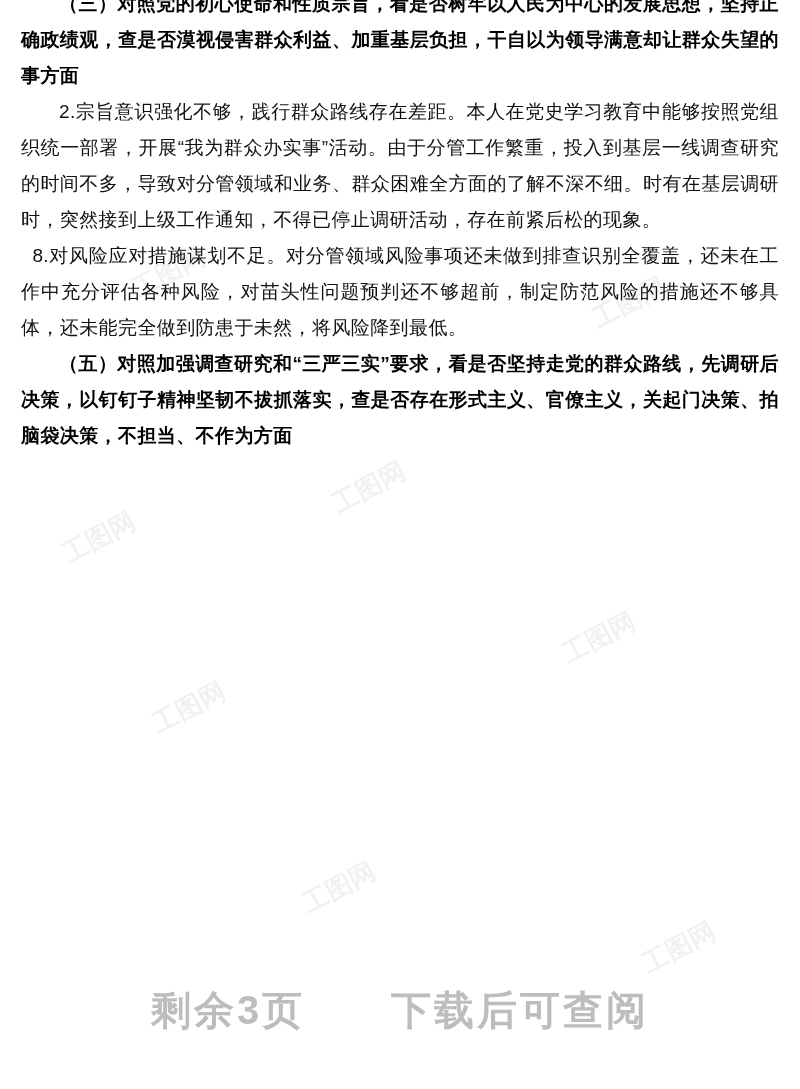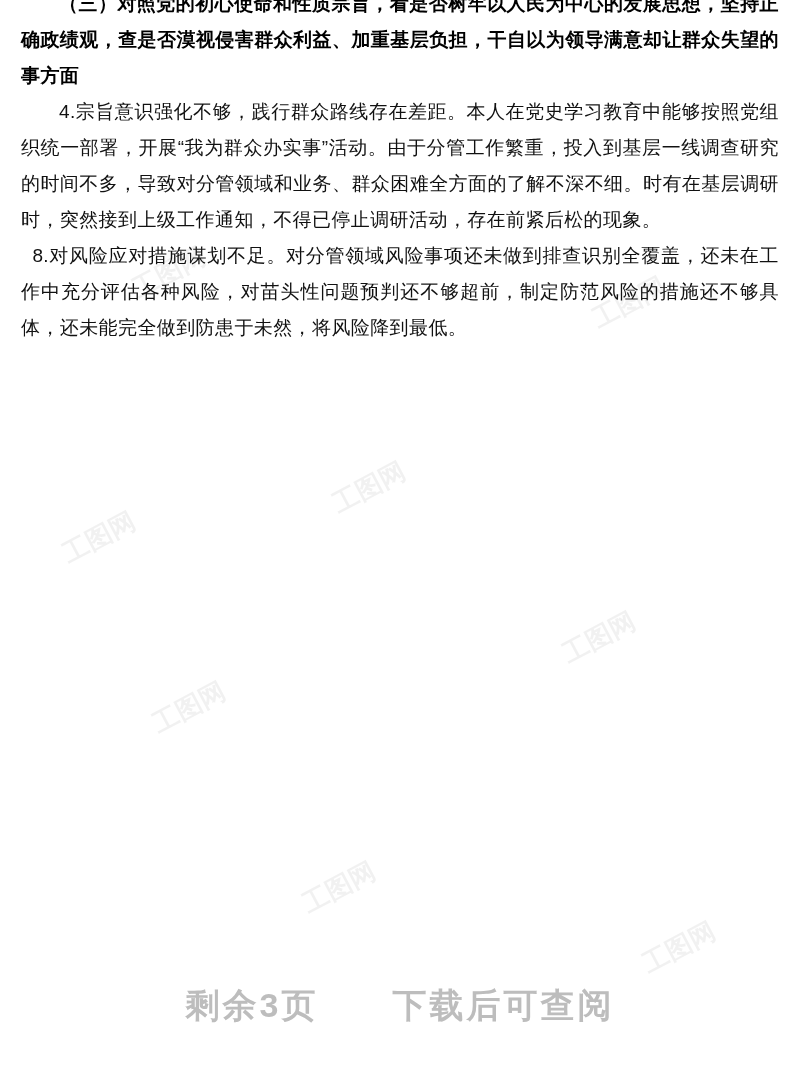--- a/index.html
+++ b/index.html
@@ -41,21 +41,21 @@
   }
   .doc p.small-indent {
     text-indent: 0.6em;
   }
   .footer-notice {
     position: absolute;
     top: 983px;
     left: 0;
     width: 100%;
     text-align: center;
-    font-size: 34px;
+    font-size: 40px;
     font-weight: 700;
     color: #bdbdbd;
     letter-spacing: 3px;
     cursor: pointer;
   }
   .watermark {
     position: absolute;
     font-size: 26px;
     font-weight: 700;
     color: #000000;
@@ -72,17 +72,18 @@
 <div class="watermark" style="top:285px; left:590px;">工图网</div>
 <div class="watermark" style="top:470px; left:330px;">工图网</div>
 <div class="watermark" style="top:520px; left:60px;">工图网</div>
 <div class="watermark" style="top:620px; left:560px;">工图网</div>
 <div class="watermark" style="top:690px; left:150px;">工图网</div>
 <div class="watermark" style="top:870px; left:300px;">工图网</div>
 <div class="watermark" style="top:930px; left:640px;">工图网</div>
 
 <div class="doc">
   <p class="heading">（三）对照党的初心使命和性质宗旨，看是否树牢以人民为中心的发展思想，坚持正确政绩观，查是否漠视侵害群众利益、加重基层负担，干自以为领导满意却让群众失望的事方面</p>
-  <p class="body">4.宗旨意识强化不够，践行群众路线存在差距。本人在党史学习教育中能够按照党组织统一部署，开展“我为群众办实事”活动。由于分管工作繁重，投入到基层一线调查研究的时间不多，导致对分管领域和业务、群众困难全方面的了解不深不细。时有在基层调研时，突然接到上级工作通知，不得已停止调研活动，存在前紧后松的现象。</p>
+  <p class="body">2.宗旨意识强化不够，践行群众路线存在差距。本人在党史学习教育中能够按照党组织统一部署，开展“我为群众办实事”活动。由于分管工作繁重，投入到基层一线调查研究的时间不多，导致对分管领域和业务、群众困难全方面的了解不深不细。时有在基层调研时，突然接到上级工作通知，不得已停止调研活动，存在前紧后松的现象。</p>
   <p class="body small-indent">8.对风险应对措施谋划不足。对分管领域风险事项还未做到排查识别全覆盖，还未在工作中充分评估各种风险，对苗头性问题预判还不够超前，制定防范风险的措施还不够具体，还未能完全做到防患于未然，将风险降到最低。</p>
+  <p class="heading">（五）对照加强调查研究和“三严三实”要求，看是否坚持走党的群众路线，先调研后决策，以钉钉子精神坚韧不拔抓落实，查是否存在形式主义、官僚主义，关起门决策、拍脑袋决策，不担当、不作为方面</p>
 </div>
 
 <div class="footer-notice">剩余3页　　下载后可查阅</div>
 
 </body></html>

